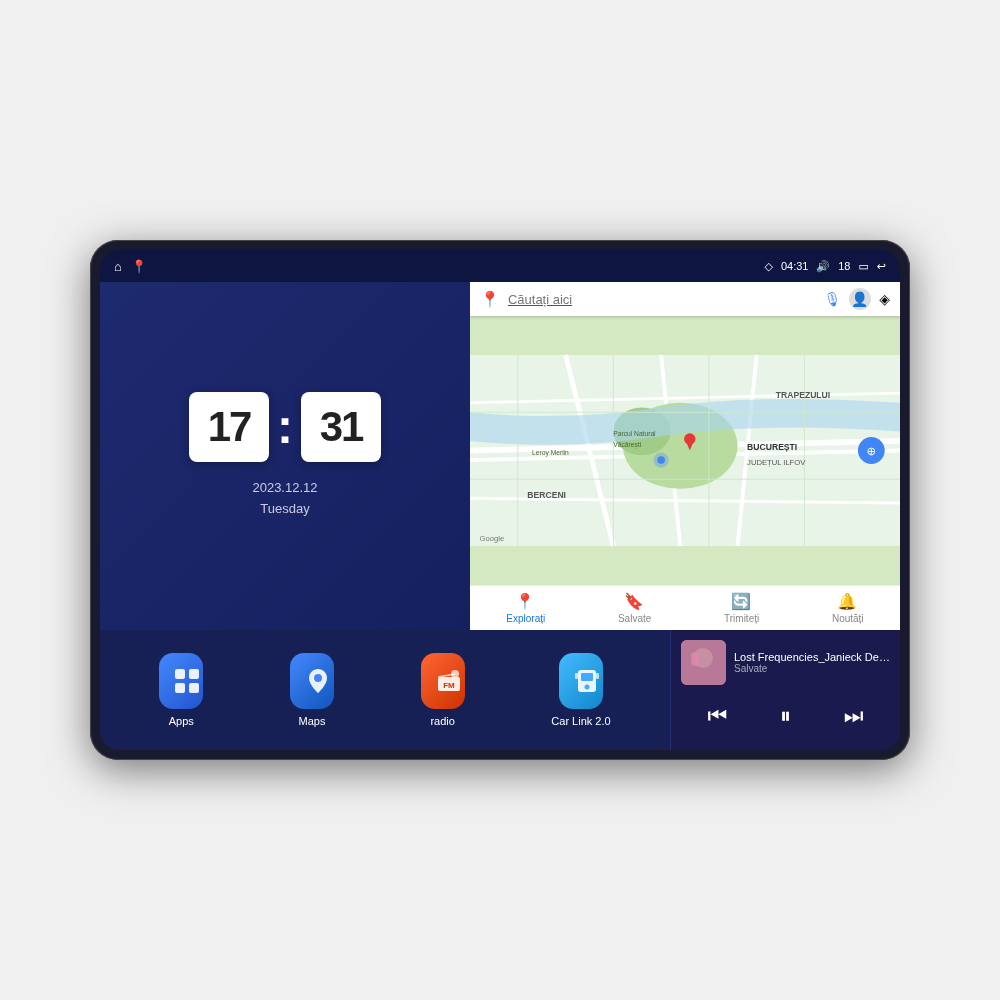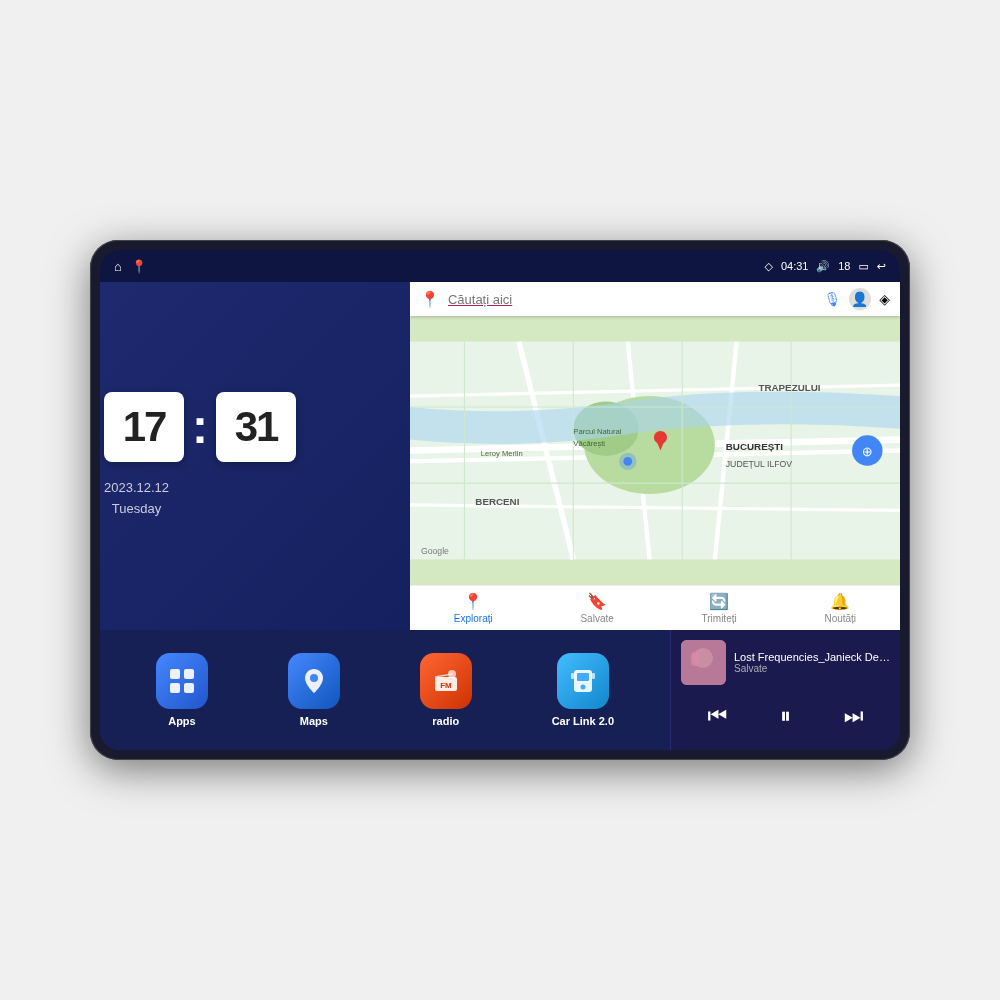--- a/index.html
+++ b/index.html
@@ -66,26 +66,26 @@
       flex-direction: column;
     }
 
     .top-section {
       flex: 1;
       display: flex;
     }
 
     
     .clock-panel {
-      width: 310px;
+      width: 370px;
       background: linear-gradient(135deg, #1e2a6e, #152060);
       padding: 4px;
       display: flex;
       flex-direction: column;
-      align-items: flex-start;
+      align-items: center;
       justify-content: center;
       flex-shrink: 0;
     }
 
     .clock-display {
       display: flex;
       gap: 8px;
       margin-bottom: 16px;
     }
 
@@ -201,34 +201,33 @@
 
     .app-icon {
       display: flex;
       flex-direction: column;
       align-items: center;
       gap: 6px;
       cursor: pointer;
     }
 
     .app-icon-img {
-      width: 52px;
+      width: 44px;
       height: 56px;
       border-radius: 14px;
       display: flex;
       align-items: center;
-      justify-content: center;
+      justify-content: flex-end;
       font-size: 26px;
     }
 
     .app-label {
       color: #fff;
       font-size: 11px;
       text-align: center;
-      font-weight: bold;
     }
 
     
     .music-panel {
       width: 230px;
       background: #1a1a4e;
       display: flex;
       flex-direction: column;
       padding: 10px;
       flex-shrink: 0;

